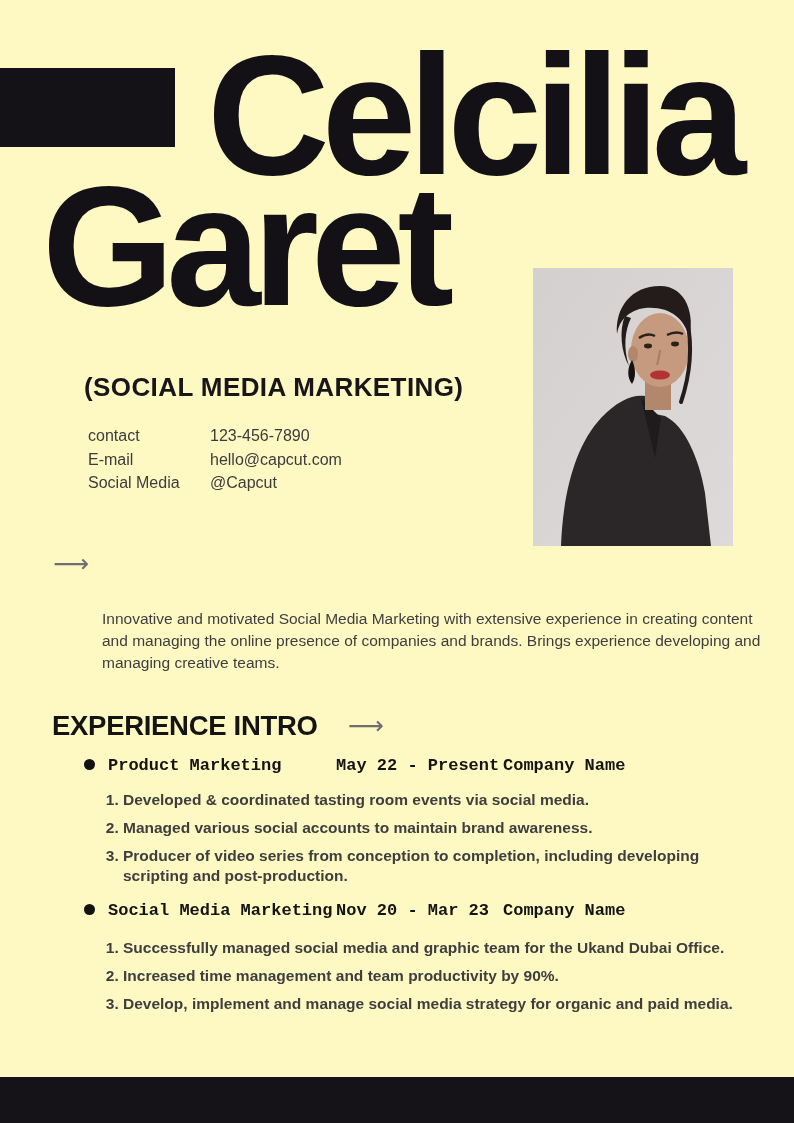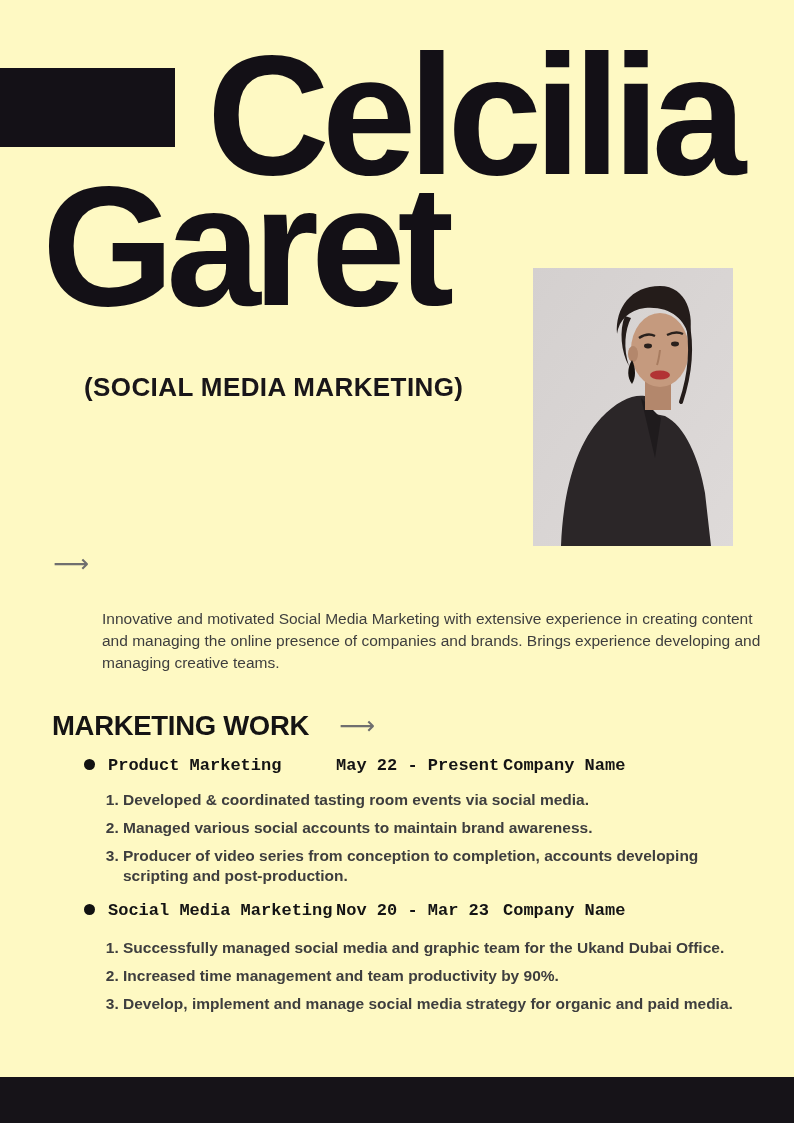--- a/index.html
+++ b/index.html
@@ -120,42 +120,56 @@
 
       <ellipse cx="127" cy="107" rx="10" ry="4.5" fill="#b23334"></ellipse>
 
       <ellipse cx="100" cy="86" rx="5" ry="8" fill="#b3876c"></ellipse>
       <path d="M 99 92 C 94 100 94 110 99 116 C 103 110 103 100 99 92 Z" fill="#17120f"></path>
     </svg>
   </figure>
 
   <div class="role">(SOCIAL MEDIA MARKETING)</div>
 
+  <div class="contact">
+    <div class="contact-row">
+      <span class="contact-label">contact</span>
+      <span class="contact-value">123-456-7890</span>
+    </div>
+    <div class="contact-row">
+      <span class="contact-label">E-mail</span>
+      <span class="contact-value">hello@capcut.com</span>
+    </div>
+    <div class="contact-row">
+      <span class="contact-label">Social Media</span>
+      <span class="contact-value">@Capcut</span>
+    </div>
+  </div>
 
   <h2 class="section-heading h-self-intro">
     <span class="arrow-glyph">⟶</span>
   </h2>
 
   <p class="intro-text">Innovative and motivated Social Media Marketing with extensive experience in creating content and managing the online presence of companies and brands. Brings experience developing and managing creative teams.</p>
 
   <h2 class="section-heading h-experience">
-    <span>MARKETING WORK</span>
+    <span>EXPERIENCE INTRO</span>
     <span class="arrow-glyph">⟶</span>
   </h2>
 
   <div class="job-header jh-1">
     <span class="bullet"></span>
     <span class="txt job-title">Product Marketing</span>
     <span class="txt job-period">May 22 - Present</span>
     <span class="txt job-company">Company Name</span>
   </div>
   <ol class="job-list jl-1">
     <li>Developed &amp; coordinated tasting room events via social media.</li>
     <li>Managed various social accounts to maintain brand awareness.</li>
-    <li>Producer of video series from conception to completion, accounts developing scripting and post-production.</li>
+    <li>Producer of video series from conception to completion, including developing scripting and post-production.</li>
   </ol>
 
   <div class="job-header jh-2">
     <span class="bullet"></span>
     <span class="txt job-title">Social Media Marketing</span>
     <span class="txt job-period">Nov 20 - Mar 23</span>
     <span class="txt job-company">Company Name</span>
   </div>
   <ol class="job-list jl-2">
     <li>Successfully managed social media and graphic team for the Ukand Dubai Office.</li>

